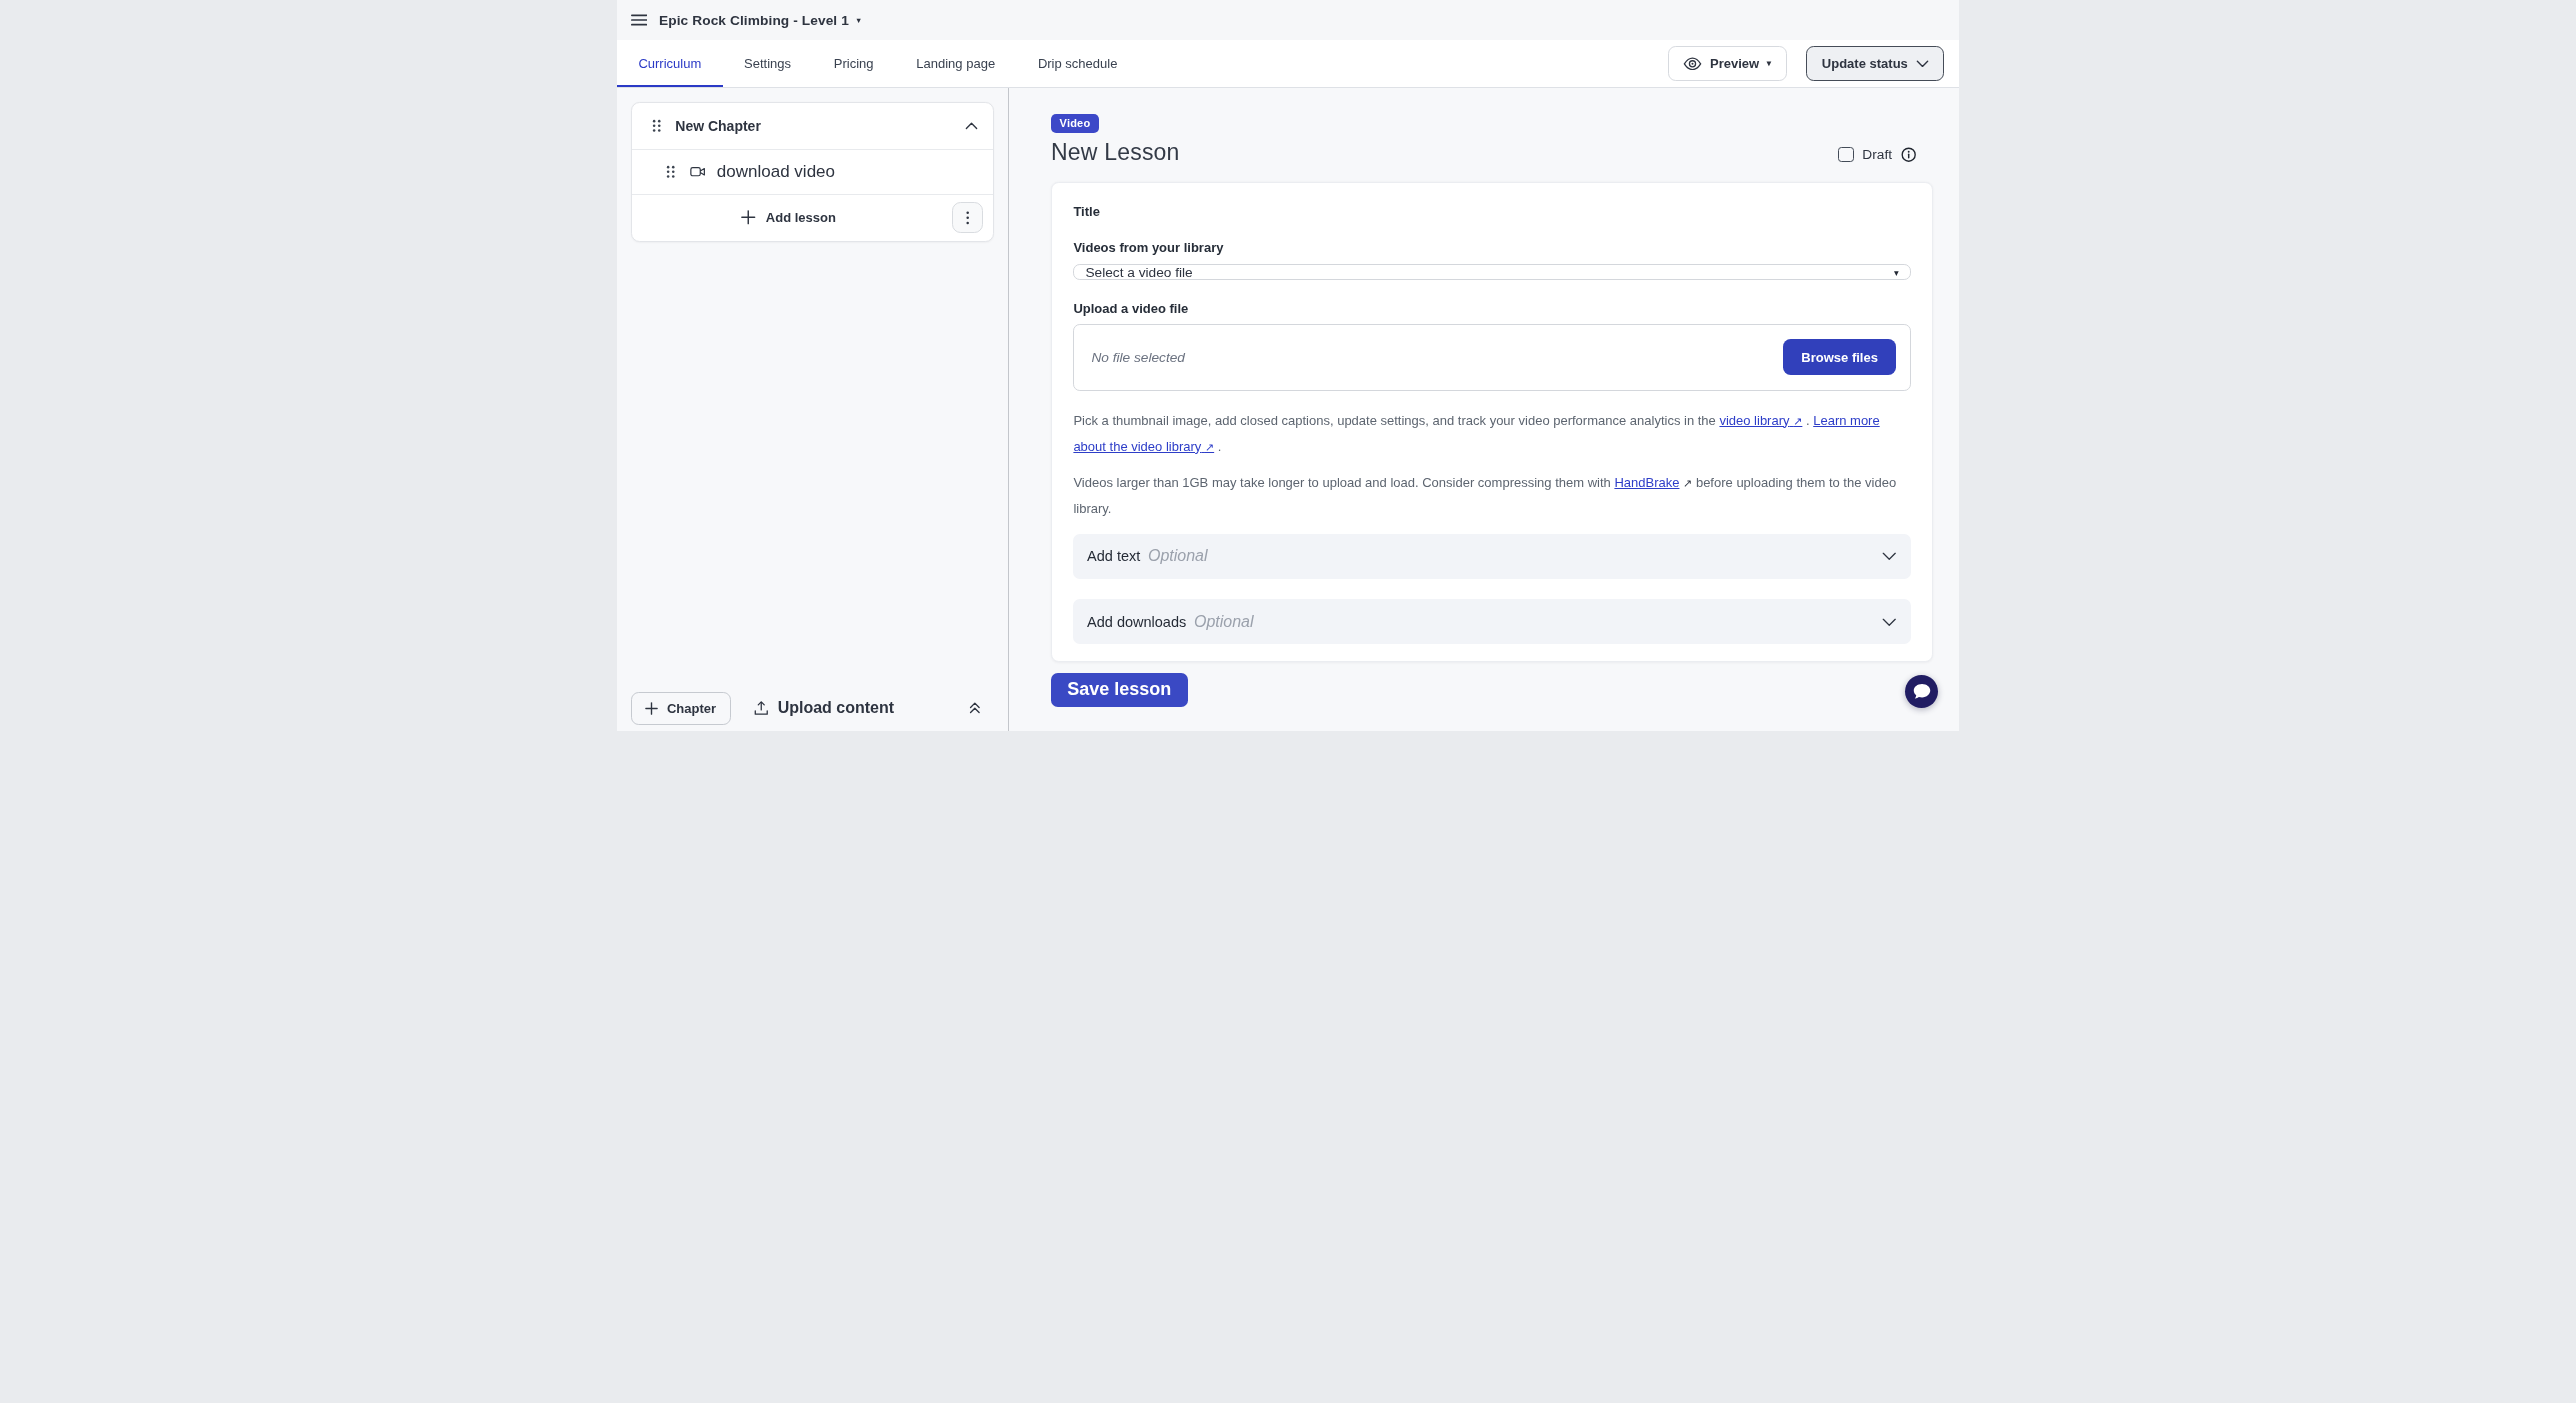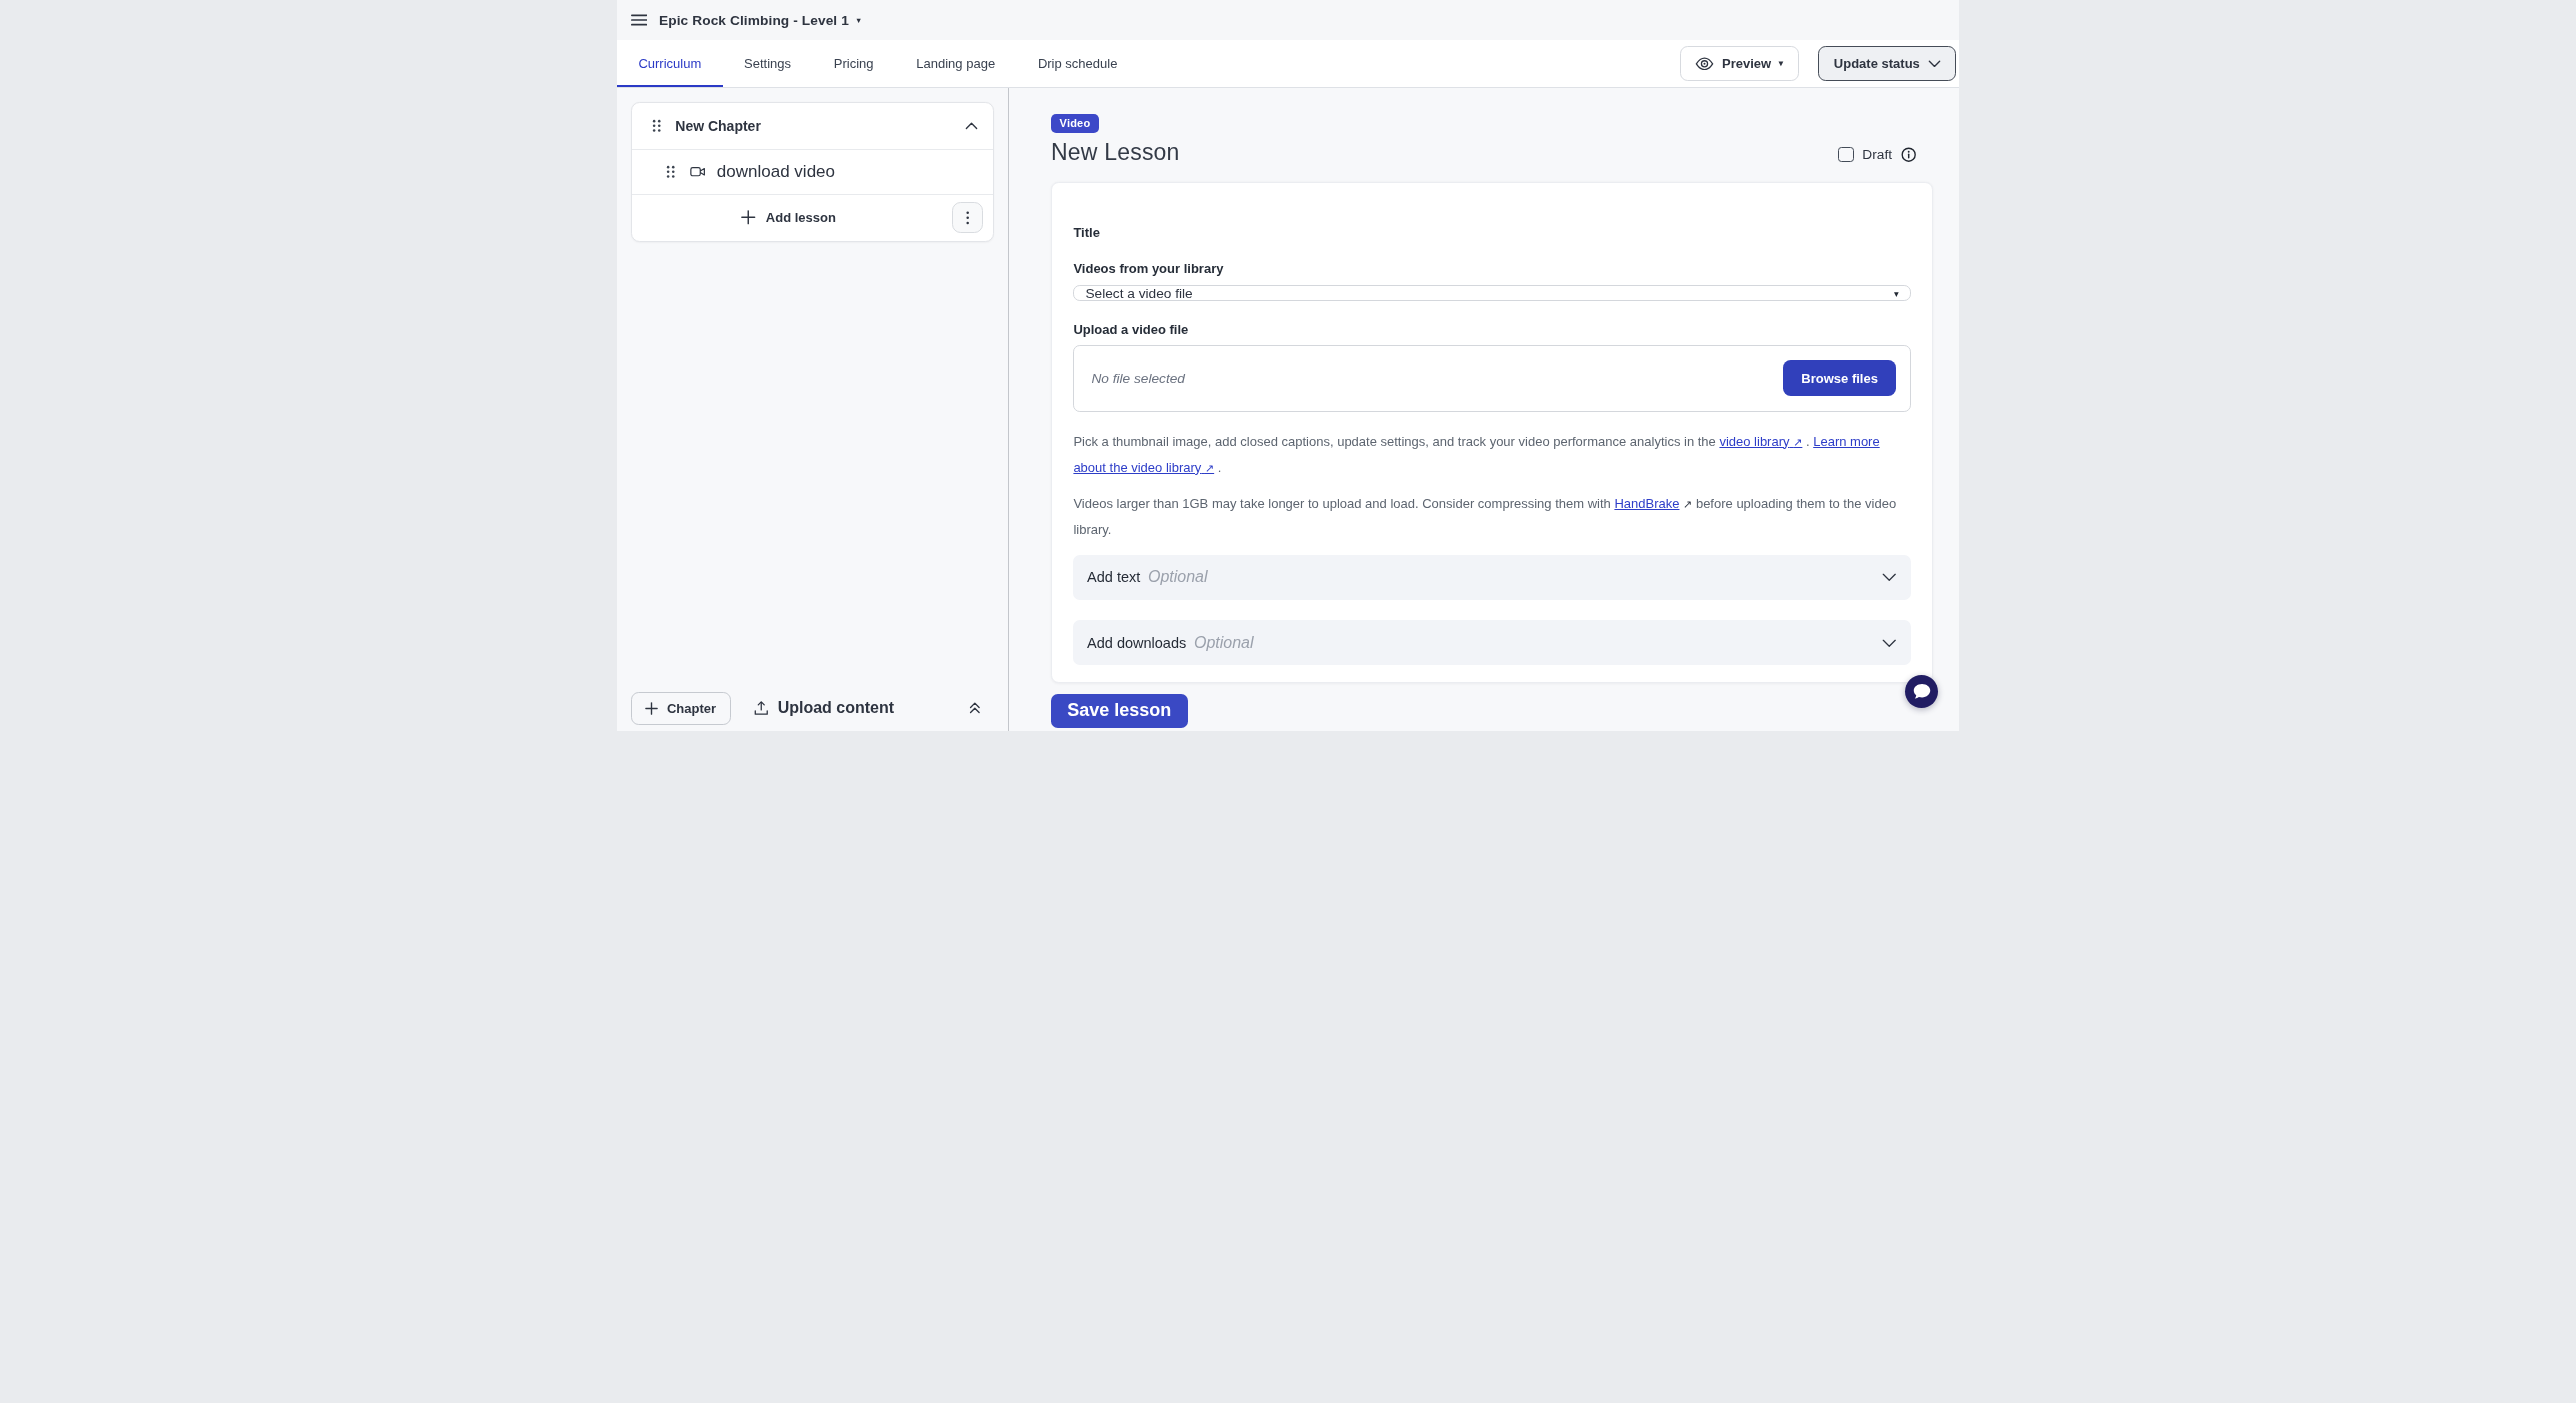--- a/index.html
+++ b/index.html
@@ -16,21 +16,21 @@
     padding: 0 13.7px; gap: 12px;
   }
   .icon-btn { background: none; border: none; cursor: pointer; display: flex; align-items: center; }
   .course-switcher { display: flex; align-items: center; gap: 7.7px; cursor: pointer; background: none; border: none; }
   .course-title { font-size: 13.7px; font-weight: 600; color: #2e3440; letter-spacing: 0.1px; }
   .caret { font-size: 8.6px; color: #2e3440; line-height: 1; }
 
   
   .tabbar {
     height: 48px; background: #ffffff; border-bottom: 0.9px solid #dee1e6;
-    display: flex; align-items: stretch; padding-right: 3px;
+    display: flex; align-items: stretch; padding-right: 15px;
   }
   .tab {
     display: flex; align-items: center; padding: 0 21.4px; font-size: 13px;
     color: #3a4250; cursor: pointer; border: none; background: none;
     border-bottom: 2.6px solid transparent; border-top: 2.6px solid transparent;
   }
   .tab.active { color: #2b3ac6; border-bottom-color: #2b3ac6; }
   .tabbar-actions { margin-left: auto; display: flex; align-items: center; gap: 19.7px; }
   .btn {
     display: inline-flex; align-items: center; justify-content: center; gap: 7.7px;
@@ -101,21 +101,21 @@
     border: 1.4px solid #434b57; border-radius: 3.4px; background: transparent; cursor: pointer;
   }
   .draft-label { font-size: 13.7px; color: #2e3440; }
 
   
   .form-card {
     width: 882px; margin-top: 16.3px; background: #ffffff; border: 0.9px solid #ebedf1;
     border-radius: 7.7px; box-shadow: 0 0.9px 2.6px rgba(20,24,34,.05);
     padding: 21.4px 21.4px 17px 21.4px;
   }
-  .field-label { display: block; font-size: 13px; font-weight: 700; color: #262d38; margin-top: 21px; }
+  .field-label { display: block; font-size: 13px; font-weight: 700; color: #262d38; }
   .text-input {
     margin-top: 10.3px; width: 100%; height: 32px; border: 0.9px solid #d4d7dc; border-radius: 6.8px;
     padding: 0 11px; font-size: 13.7px; font-family: inherit; color: #2e3440; background: #fff; outline: none;
   }
   .text-input::placeholder { color: #7e8694; }
   .mt24 { margin-top: 20.5px; }
   .select-box {
     margin-top: 9.4px; height: 16px; border: 0.9px solid #d4d7dc; border-radius: 6.8px;
     display: flex; align-items: center; padding: 0 11px; font-size: 13.7px; color: #2e3440;
     background: #fff; cursor: pointer;

